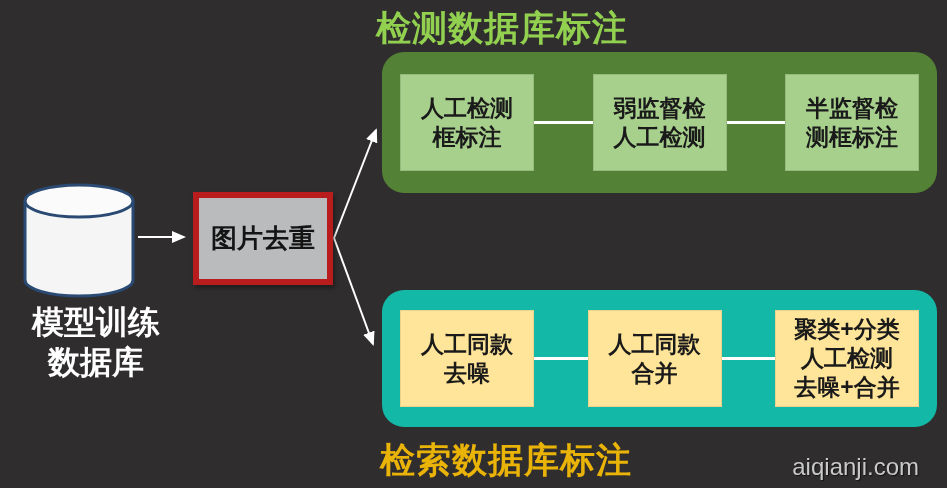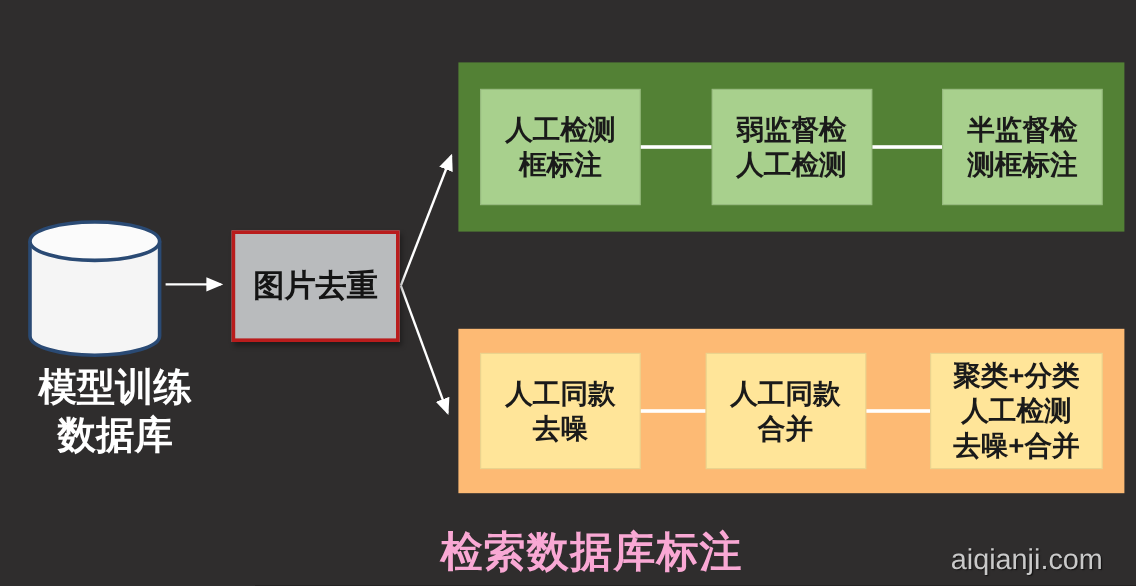--- a/index.html
+++ b/index.html
@@ -6,44 +6,44 @@
   .canvas {
     position:relative; width:947px; height:488px;
     background:#2f2d2d; overflow:hidden;
     font-family:"Liberation Sans","DejaVu Sans",sans-serif;
   }
   .overlay { position:absolute; left:0; top:0; pointer-events:none; }
   .arrow { stroke:#ffffff; stroke-width:2; }
 
   .title { position:absolute; font-size:35px; font-weight:bold; letter-spacing:1px; white-space:nowrap; }
   .title-green  { left:376px; top:5px;  color:#92d050; }
-  .title-yellow { left:367px; top:437px; color:#f9a8d4; }
+  .title-yellow { left:380px; top:437px; color:#eab308; }
 
   .panel {
     position:absolute; left:382px; width:555px;
     display:flex; align-items:center;
-    padding:12px 18px; box-sizing:border-box;
+    padding:12px 18px; box-sizing:border-box;border-radius:22px;
   }
   .panel-green  { top:52px;  height:141px; background:#538135; }
-  .panel-yellow { top:274px; height:137px; background:#fdba74; }
+  .panel-yellow { top:290px; height:137px; background:#14b8a6; }
 
   .step {
     flex:none; width:132px; height:95px;
     display:flex; align-items:center; justify-content:center;
     text-align:center; white-space:pre-line;
     font-size:23px; font-weight:bold; line-height:1.26; color:#1a1a1a;
   }
   .step-green  { background:#a8d08d; border:1px solid rgba(0,0,0,0.10); }
   .step-yellow { background:#ffe599; border:1px solid rgba(0,0,0,0.08); }
   .step-wide   { width:142px; }
   .connector { flex:1; height:3px; background:#ffffff; }
 
   .dedup {
     position:absolute; left:193px; top:192px; width:140px; height:93px;
-    background:#b9bbbd; border:3px solid #b91c1c; box-sizing:border-box;
+    background:#b9bbbd; border:6px solid #b91c1c; box-sizing:border-box;
     display:flex; align-items:center; justify-content:center;
     font-size:26px; font-weight:bold; color:#141414;
     box-shadow:2px 3px 4px rgba(0,0,0,0.35);
   }
 
   .db-icon { position:absolute; left:22px; top:181px; width:114px; height:120px; }
   .db-label {
     position:absolute; left:0; top:302px; width:168px;
     text-align:center; white-space:pre-line;
     font-size:32px; font-weight:bold; line-height:1.25; color:#ffffff;padding-left:12px;
@@ -77,20 +77,21 @@
       <ellipse cx="57" cy="20" rx="54" ry="16" fill="#fbfbfb" stroke="#2a4a74" stroke-width="3"></ellipse>
     </svg>
   </div>
   <div class="db-label">模型训练
 数据库</div>
 
   <div class="dedup">
     <span>图片去重</span>
   </div>
 
+  <div class="title title-green">检测数据库标注</div>
   <div class="panel panel-green">
     <div class="step step-green">人工检测
 框标注</div>
     <div class="connector"></div>
     <div class="step step-green">弱监督检
 人工检测</div>
     <div class="connector"></div>
     <div class="step step-green">半监督检
 测框标注</div>
   </div>

